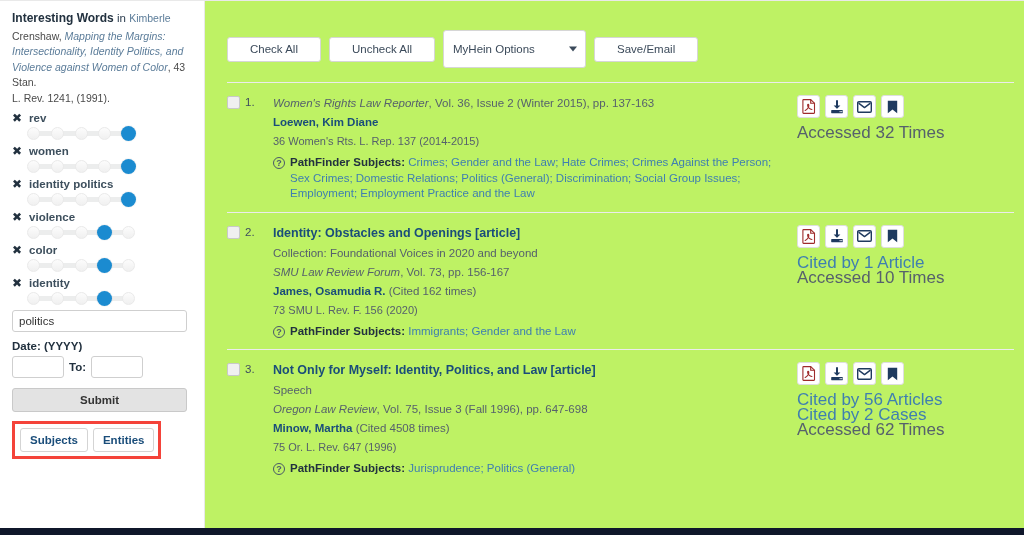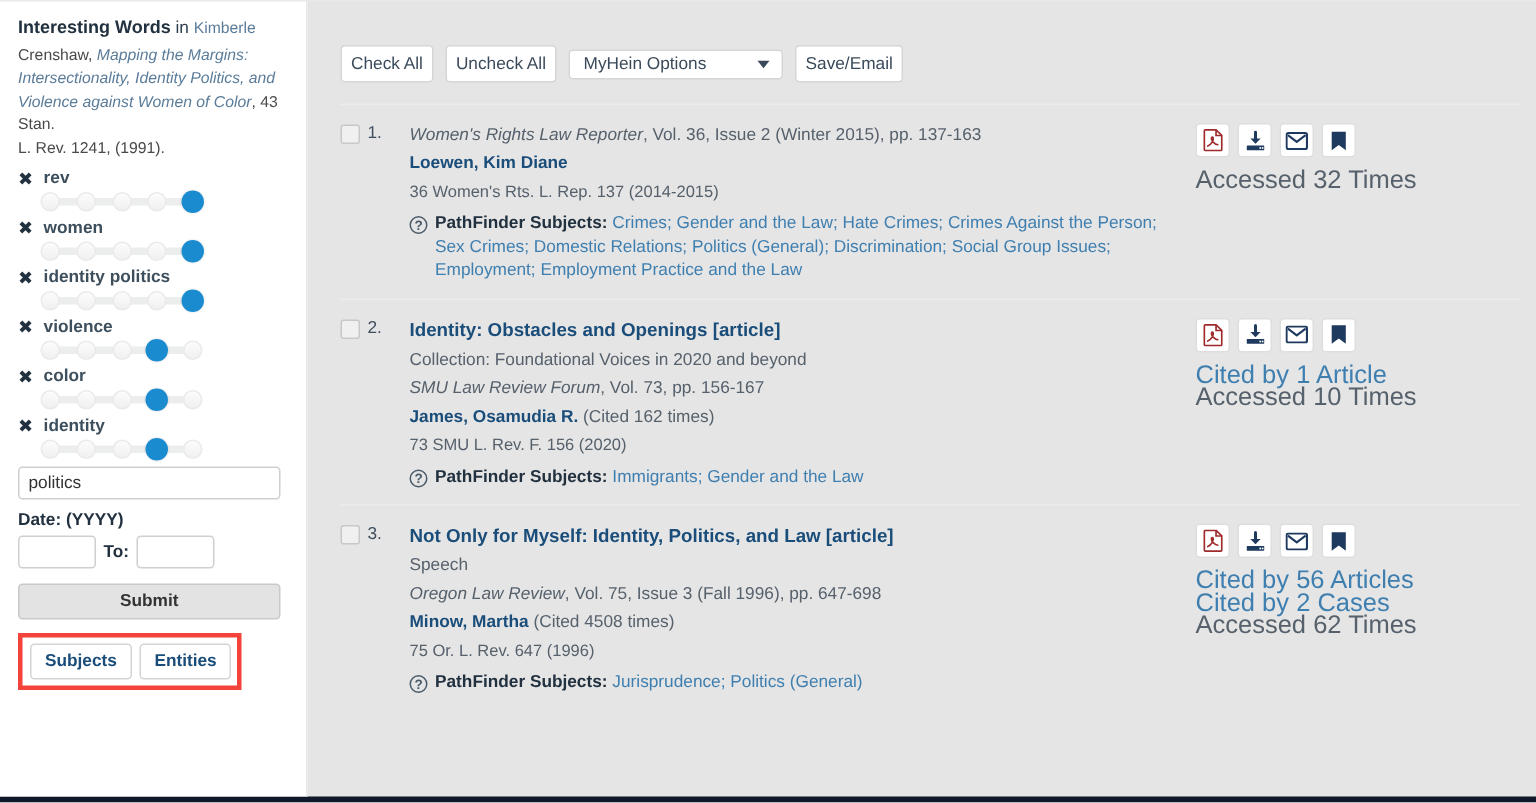--- a/index.html
+++ b/index.html
@@ -7,24 +7,24 @@
   html, body {
     margin: 0; padding: 0;
     width: 1024px; height: 535px;
     background: #ffffff;
     font-family: "Liberation Sans", sans-serif;
     overflow: hidden;
   }
   .page {
     position: relative;
     width: 1024px; height: 535px;
-    background: #e5e5e5;
+    background: #bef264;
     display: flex;
     border-top: 1px solid #e9e9e9;
-    border-bottom: 4px solid #0f172a;
+    border-bottom: 7px solid #0f172a;
   }
 
   
   .sidebar {
     width: 205px;
     flex: 0 0 205px;
     padding: 10px 10px 0 12px;
     background: #fff;
     border-right: 1px solid #e8e8e8;
     position: relative;
@@ -149,32 +149,32 @@
   .toolbar {
     display: flex; align-items: center; gap: 8px;
     padding-top: 29px;
     padding-bottom: 14px;
   }
   .tb-btn {
     background: #fff;
     border: 1px solid #d6d6d6;
     border-radius: 3px;
     height: 25px;
-    padding: 0 6px;
+    padding: 0 22px;
     font-size: 11.5px;
     color: #3b4a5a;
     cursor: pointer;
     font-family: "Liberation Sans", sans-serif;
   }
   .tb-select {
     position: relative;
     background: #fff;
     border: 1px solid #d6d6d6;
     border-radius: 3px;
-    height: 20px;
+    height: 38px;
     width: 143px;
     display: flex; align-items: center;
     padding: 0 9px;
     font-size: 11.5px; color: #3b4a5a;
     cursor: pointer;
   }
   .tb-select .caret {
     position: absolute; right: 8px; top: 50%;
     transform: translateY(-50%);
     width: 0; height: 0;

